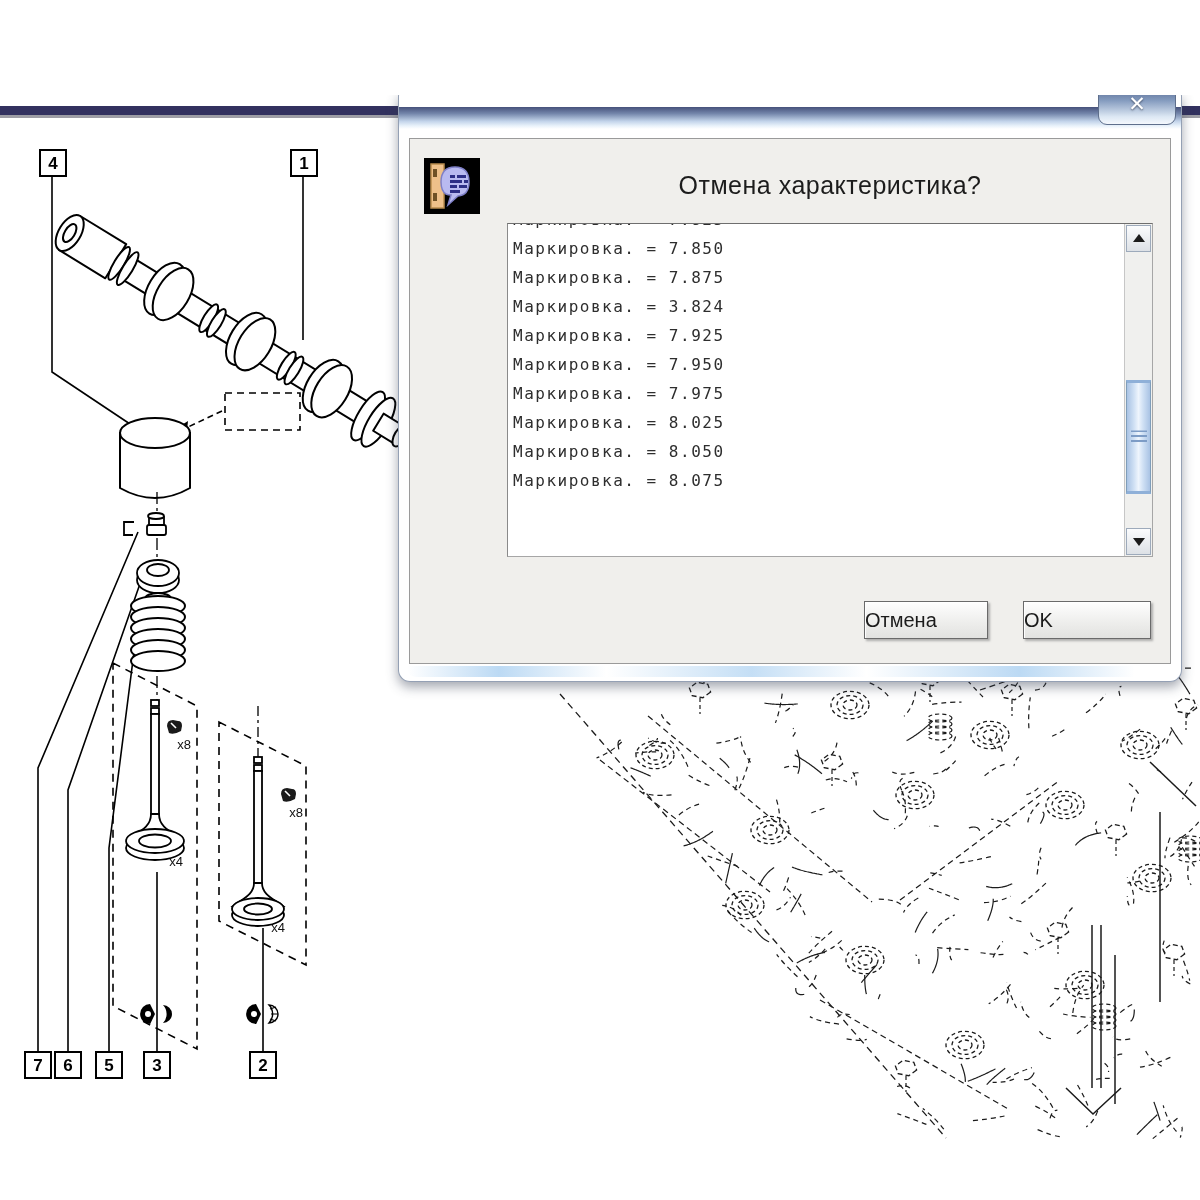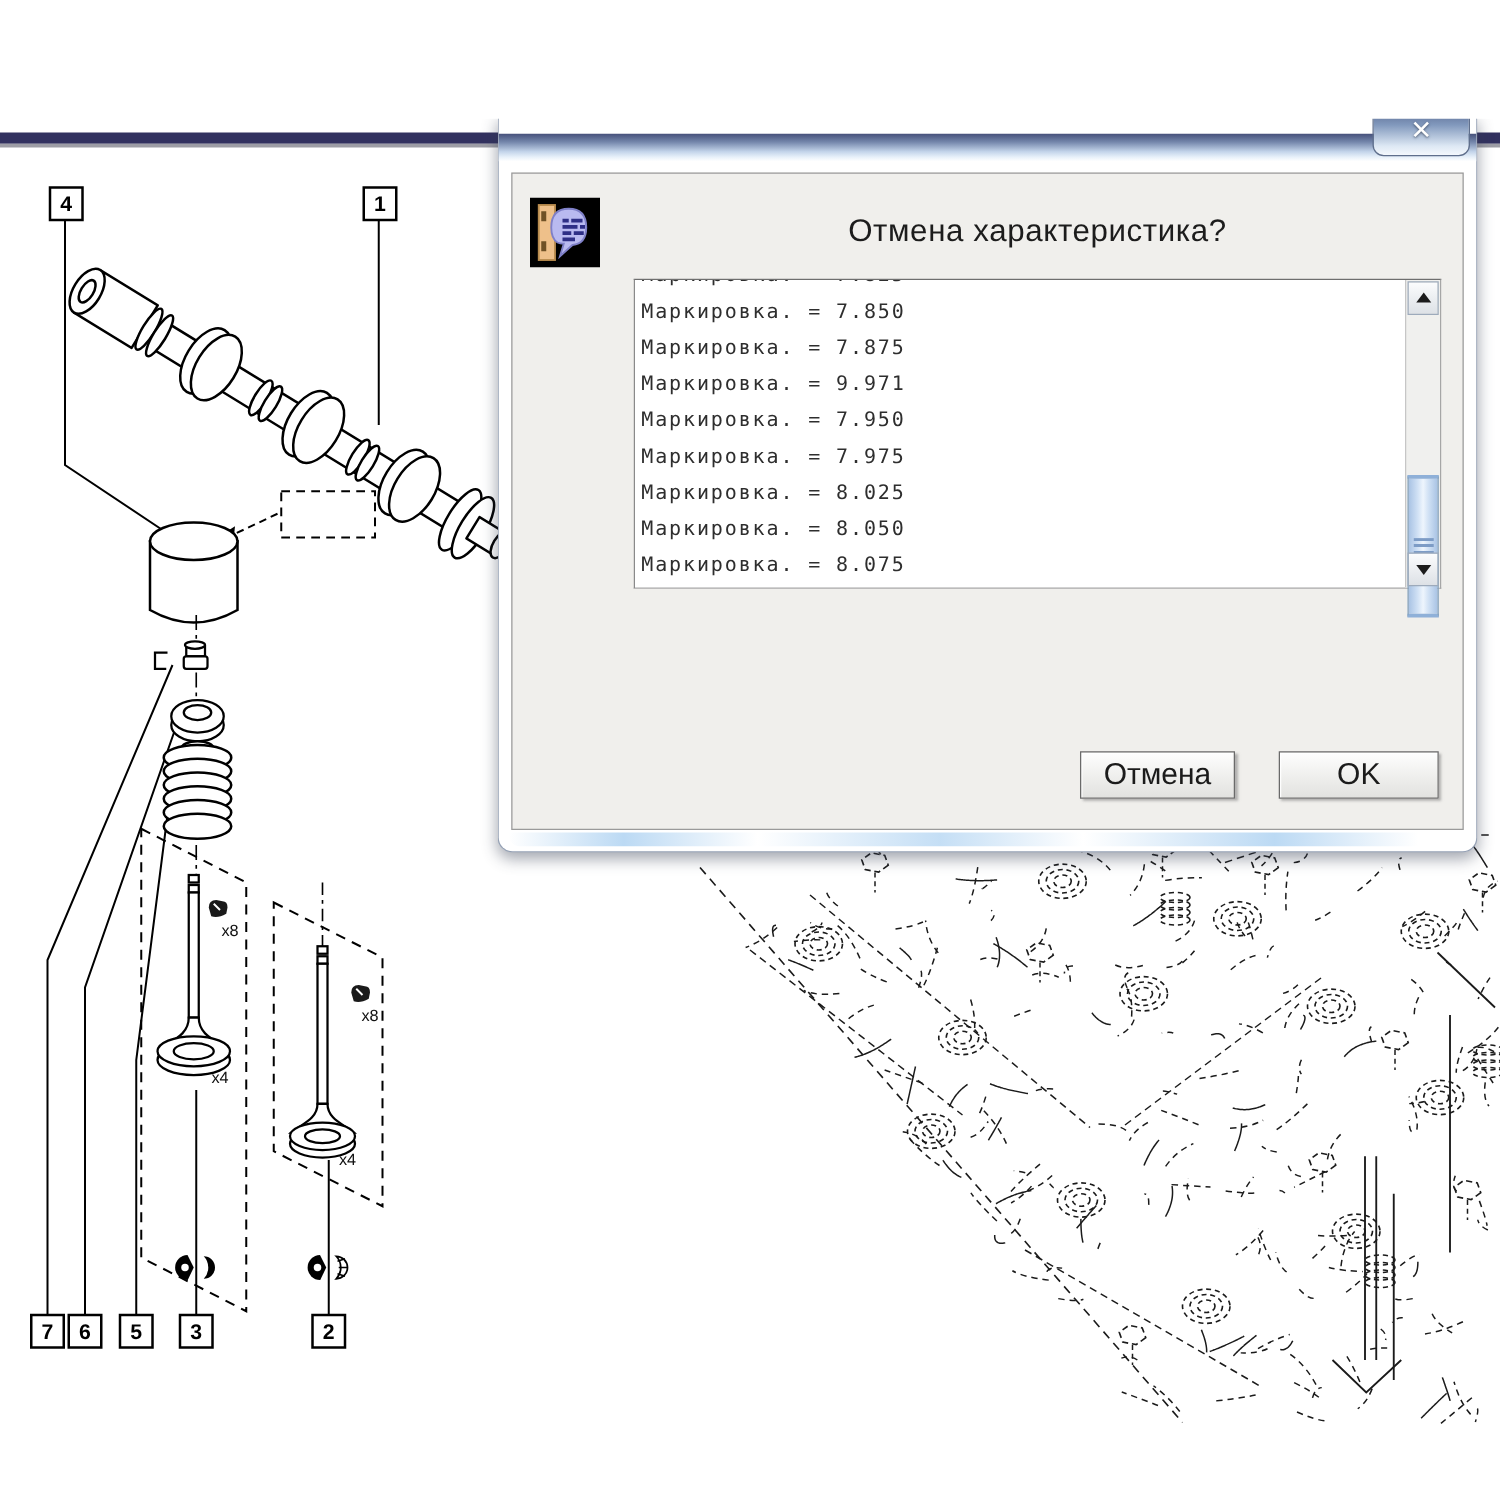--- a/index.html
+++ b/index.html
@@ -33,42 +33,42 @@
      text-shadow:0 1px 2px rgba(30,40,60,.7);}
 
   #dialog-panel{position:absolute;left:10px;top:45px;width:760px;height:524px;
      background:#f0efec;border:1px solid #9a9a9a;}
 
   #dialog-icon{position:absolute;left:14px;top:19px;width:56px;height:56px;}
   #dialog-title{position:absolute;left:120px;right:40px;top:32px;text-align:center;
      font-size:25px;color:#1c1c1c;letter-spacing:.5px;}
 
   
-  #listbox{position:absolute;left:97px;top:84px;width:646px;height:248px;background:#ffffff;
+  #listbox{position:absolute;left:97px;top:84px;width:646px;height:334px;background:#ffffff;
      border:1px solid;border-color:#6e6e6e #a6a6a6 #a6a6a6 #8a8a8a;box-sizing:border-box;}
   #list-rows{position:absolute;left:0;top:0;right:28px;bottom:0;overflow:hidden;}
   #list-rows .row{height:29px;line-height:29px;padding-left:5px;white-space:pre;
      font-family:"DejaVu Sans Mono","Liberation Mono",monospace;font-size:16px;letter-spacing:1.5px;color:#2e2e2e;}
   #list-rows .row:first-child{margin-top:-19px;}
 
   
   #scrollbar{position:absolute;top:0;right:0;bottom:0;width:28px;background:#f0f0ee;border-left:1px solid #c6c6c6;box-sizing:border-box;}
   .scroll-btn{position:absolute;left:1px;right:1px;height:27px;background:linear-gradient(#fbfcfd,#dde1e6);
      border:1px solid #9daabb;box-sizing:border-box;}
   #scroll-up{top:1px;} #scroll-down{bottom:1px;}
   .tri-up{width:0;height:0;margin:8px auto 0;border-left:6px solid transparent;border-right:6px solid transparent;border-bottom:8px solid #1c1c1c;}
   .tri-down{width:0;height:0;margin:9px auto 0;border-left:6px solid transparent;border-right:6px solid transparent;border-top:8px solid #1c1c1c;}
   #scroll-thumb{position:absolute;left:1px;right:1px;top:156px;height:114px;
      background:linear-gradient(90deg,#a9c3e4,#cfe0f4 30%,#eef5fd 50%,#cfe0f4 70%,#a9c3e4);
      border:1px solid #7f9db9;border-top:3px solid #8fb0d8;border-bottom:3px solid #8fb0d8;box-sizing:border-box;}
   #scroll-grip{position:absolute;left:50%;top:50%;width:16px;height:13px;transform:translate(-50%,-50%);
      background:repeating-linear-gradient(#7d9cc6 0 2px, transparent 2px 5px);}
 
   
-  .dlg-btn{position:absolute;top:462px;height:38px;font-size:24px;color:#1b1b1b;text-align:center;line-height:36px;
+  .dlg-btn{position:absolute;top:462px;height:38px;font-size:20px;color:#1b1b1b;line-height:36px;
      background:linear-gradient(#fefefe,#ededeb 60%,#e2e2e0);border:1px solid #6a6a6a;box-sizing:border-box;
      box-shadow:inset 1px 1px 0 rgba(255,255,255,.95), 2px 2px 2px rgba(120,120,120,.55);cursor:pointer;
      font-family:"Liberation Sans","DejaVu Sans",sans-serif;}
   #btn-cancel{left:454px;width:124px;}
   #btn-ok{left:613px;width:128px;}
 
   
   #top-cover{position:absolute;left:0;top:0;width:1200px;height:95px;background:#ffffff;z-index:60;}
 
   svg text{font-family:"Liberation Sans","DejaVu Sans",sans-serif;}
@@ -507,21 +507,22 @@
         </g>
       </svg>
 
       <div id="dialog-title">Отмена характеристика?</div>
 
       <div id="listbox">
         <div id="list-rows">
           <div class="row">Маркировка. = 7.825</div>
           <div class="row">Маркировка. = 7.850</div>
           <div class="row">Маркировка. = 7.875</div>
-          <div class="row">Маркировка. = 9.971</div>
+          <div class="row">Маркировка. = 3.824</div>
+          <div class="row">Маркировка. = 7.925</div>
           <div class="row">Маркировка. = 7.950</div>
           <div class="row">Маркировка. = 7.975</div>
           <div class="row">Маркировка. = 8.025</div>
           <div class="row">Маркировка. = 8.050</div>
           <div class="row">Маркировка. = 8.075</div>
         </div>
         <div id="scrollbar">
           <div id="scroll-up" class="scroll-btn">
             <div class="tri-up"></div>
           </div>

